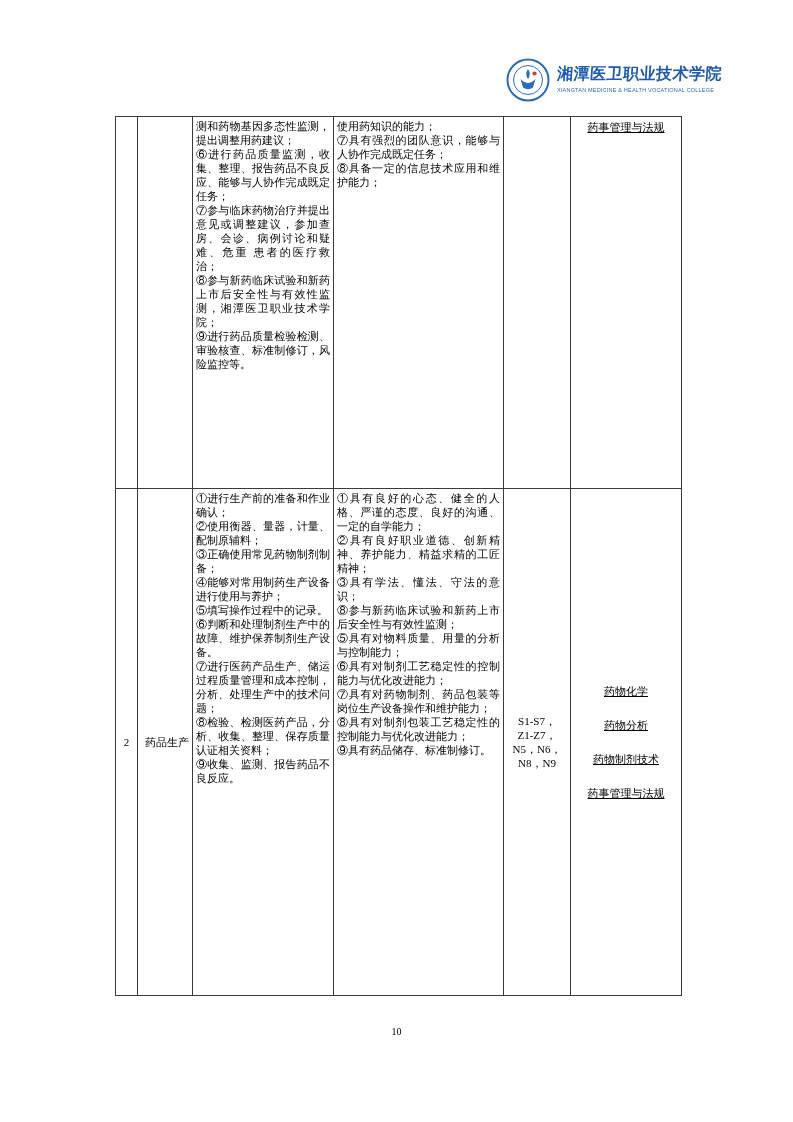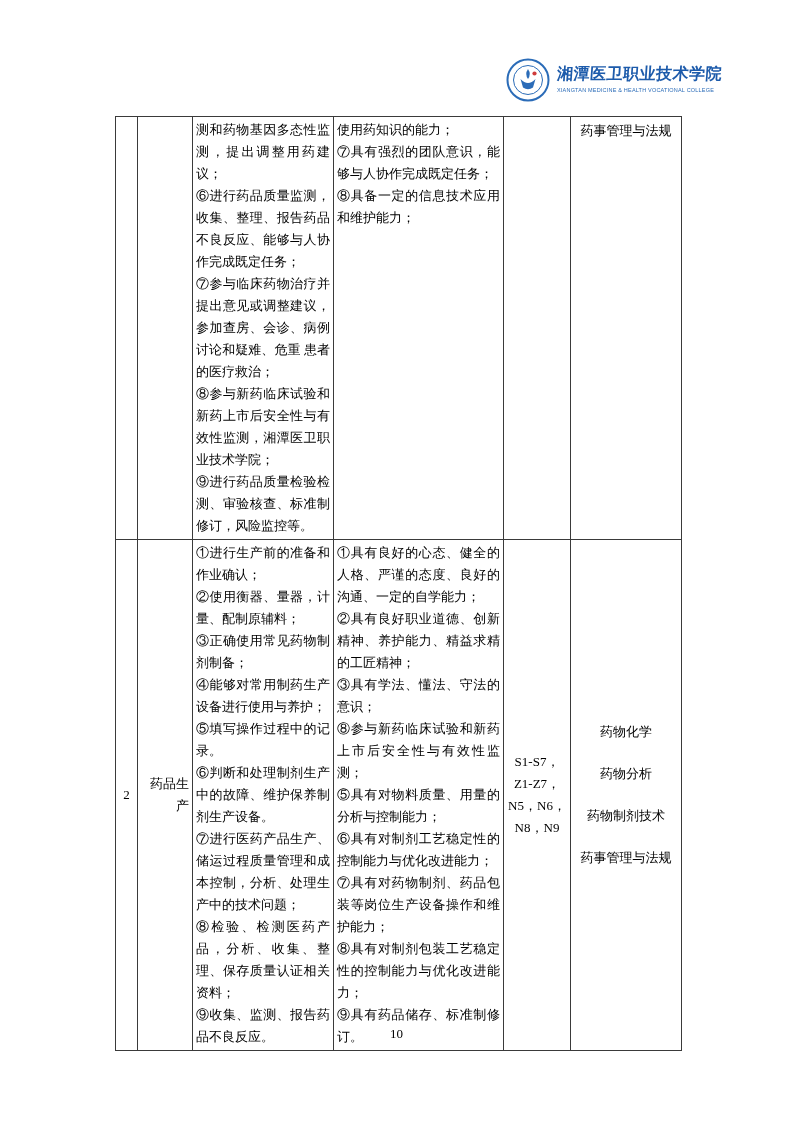--- a/index.html
+++ b/index.html
@@ -47,52 +47,52 @@
     position: absolute;
     left: 115px;
     top: 116px;
     width: 566px;
     border-collapse: collapse;
     table-layout: fixed;
   }
   .doc-table td {
     border: 1px solid #3a3a3a;
     vertical-align: top;
-    font-size: 13px;
-    line-height: 22px;
+    font-size: 11px;
+    line-height: 14px;
     overflow: hidden;
   }
   tr.r1 { height: 372px; }
   tr.r2 { height: 507px; }
   td.v-mid { vertical-align: middle; }
 
   .c-num  { text-align: center; }
   .c-area { text-align: right; padding: 0 3px; line-height: 32px; }
   .c-tasks { padding: 2px 3px; text-align: justify; }
   .c-abil  { padding: 2px 3px; text-align: justify; }
   .c-codes {
     text-align: center;
     white-space: pre-line;
     line-height: 25px;
     padding: 0 2px;
   }
-  .c-courses { text-align: center; padding: 0 2px; }
+  .c-courses { text-align: center; padding: 0 2px; text-decoration: underline; }
   .c-courses.v-top { padding-top: 3px; }
   .courses-spread > div { margin: 20px 0; }
 
   .task-item, .ability-item { text-align: justify; }
 
   
   .page-number {
     position: absolute;
     top: 1026px;
     left: 0;
     width: 100%;
     text-align: center;
-    font-size: 13px;
+    font-size: 10px;
   }
 </style>
 </head>
 <body>
 
 <div class="page">
 
   <div class="logo">
     <svg width="44" height="44" viewBox="0 0 44 44" aria-hidden="true">
       <circle cx="22" cy="22" r="20.5" fill="#ffffff" stroke="#2b6cb8" stroke-width="2"></circle>

